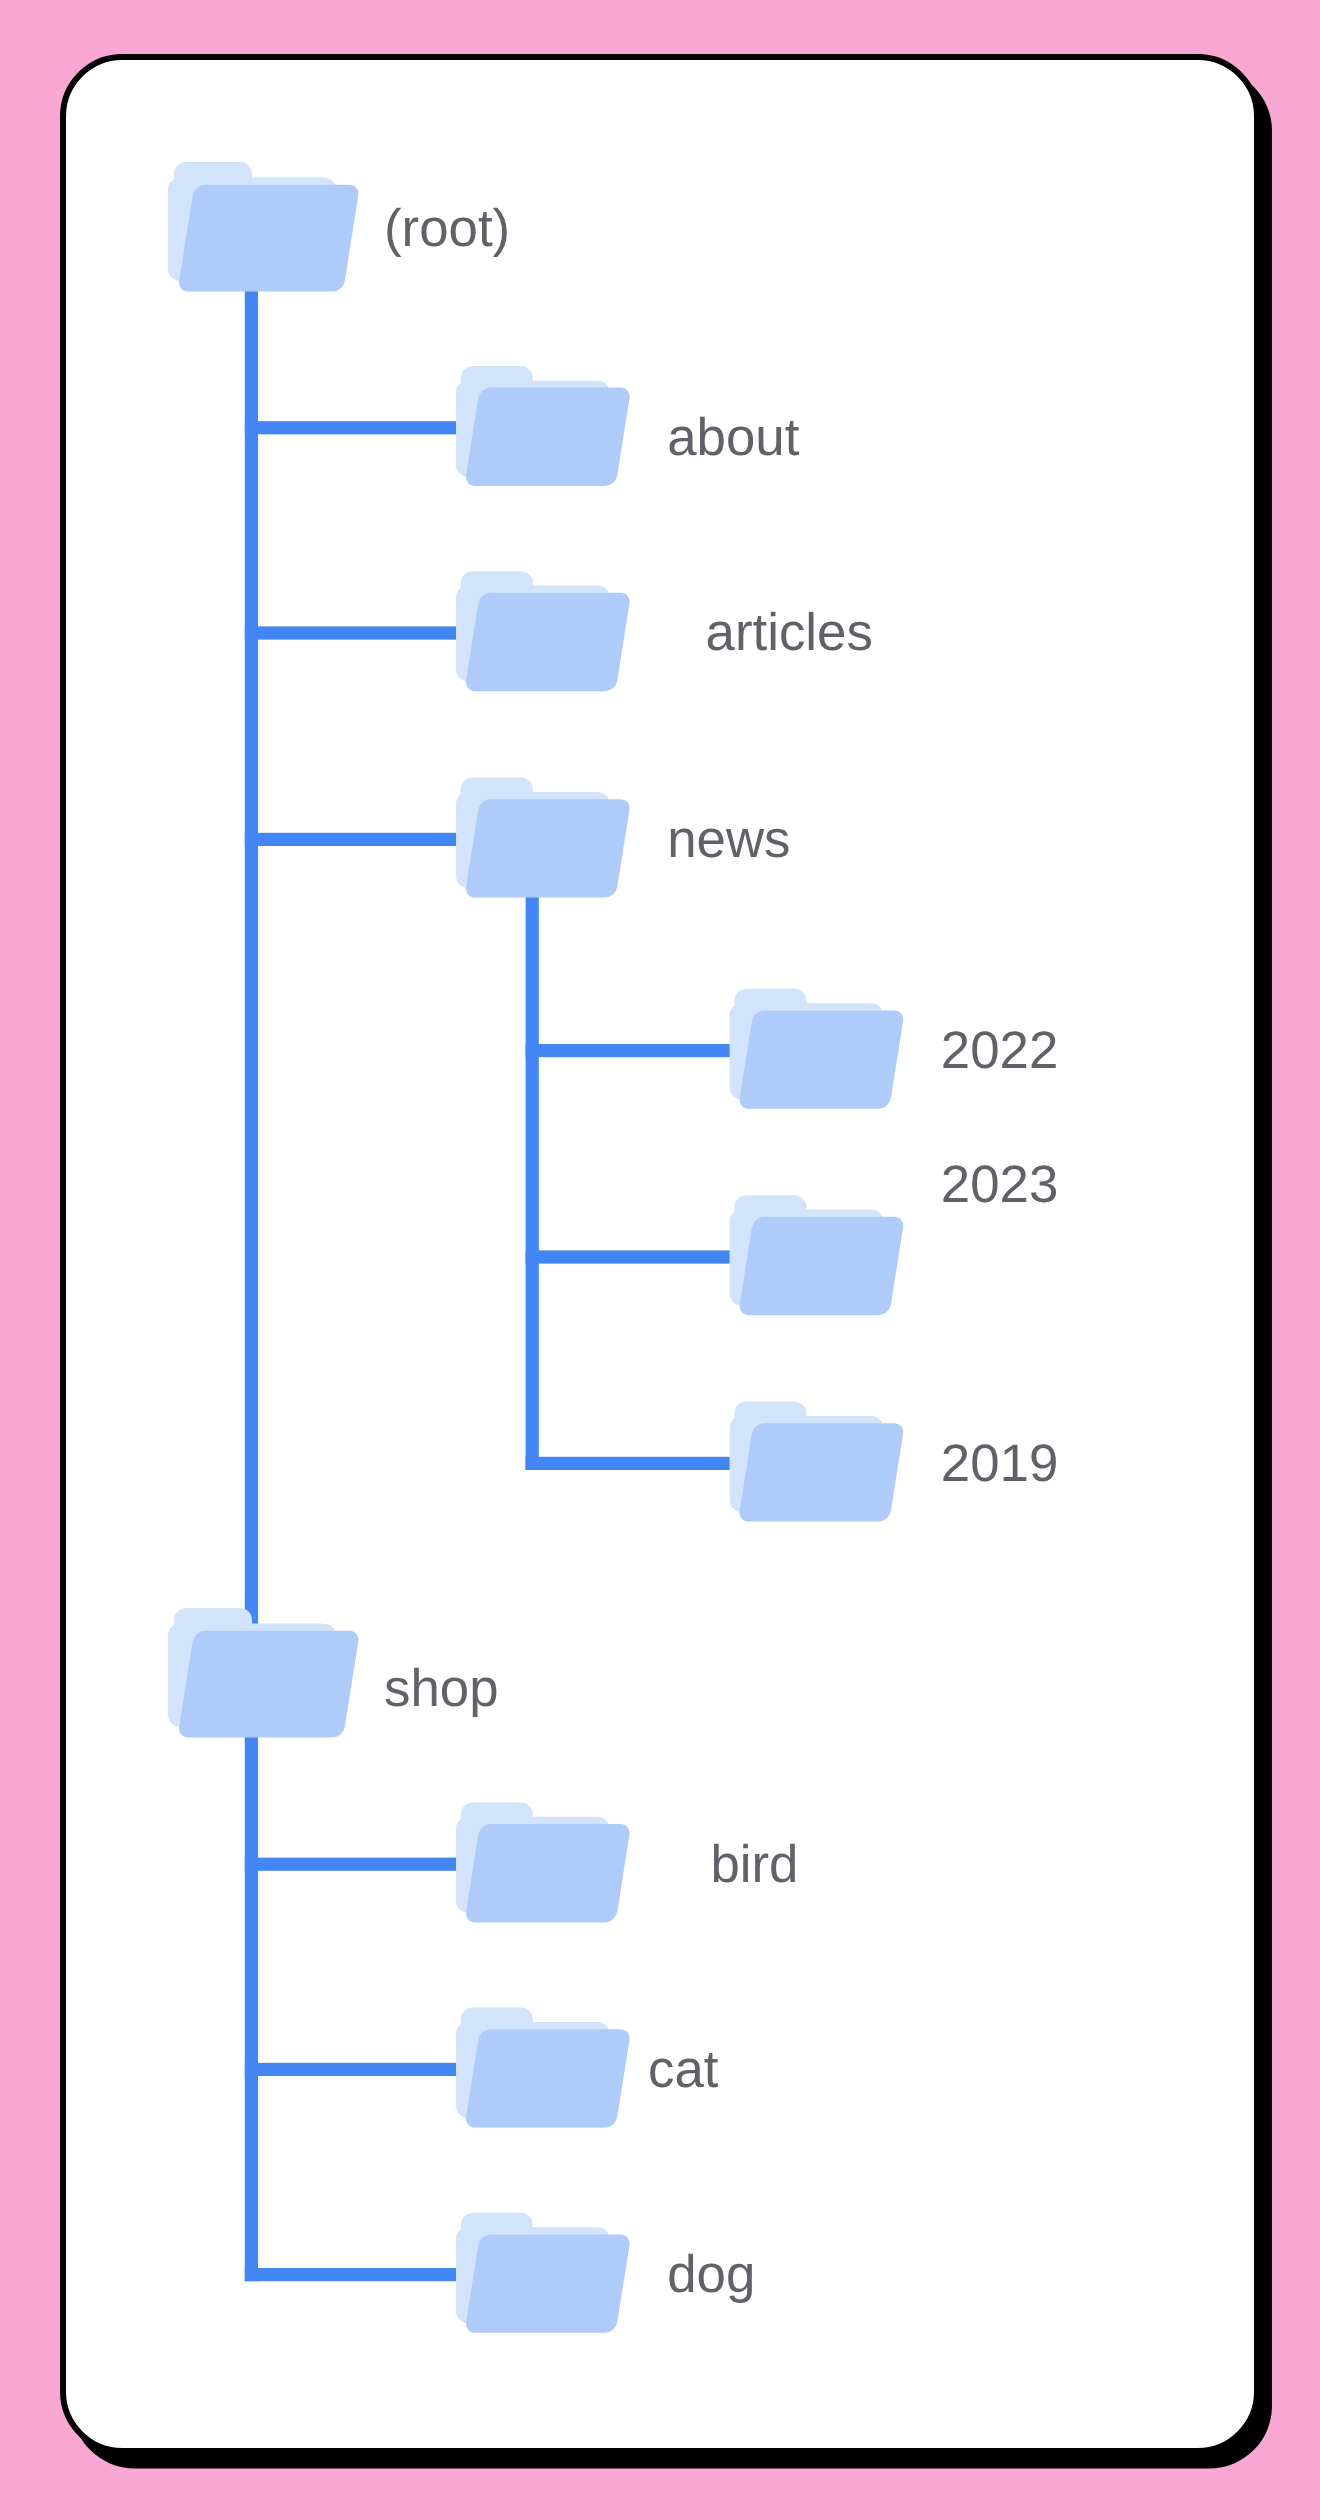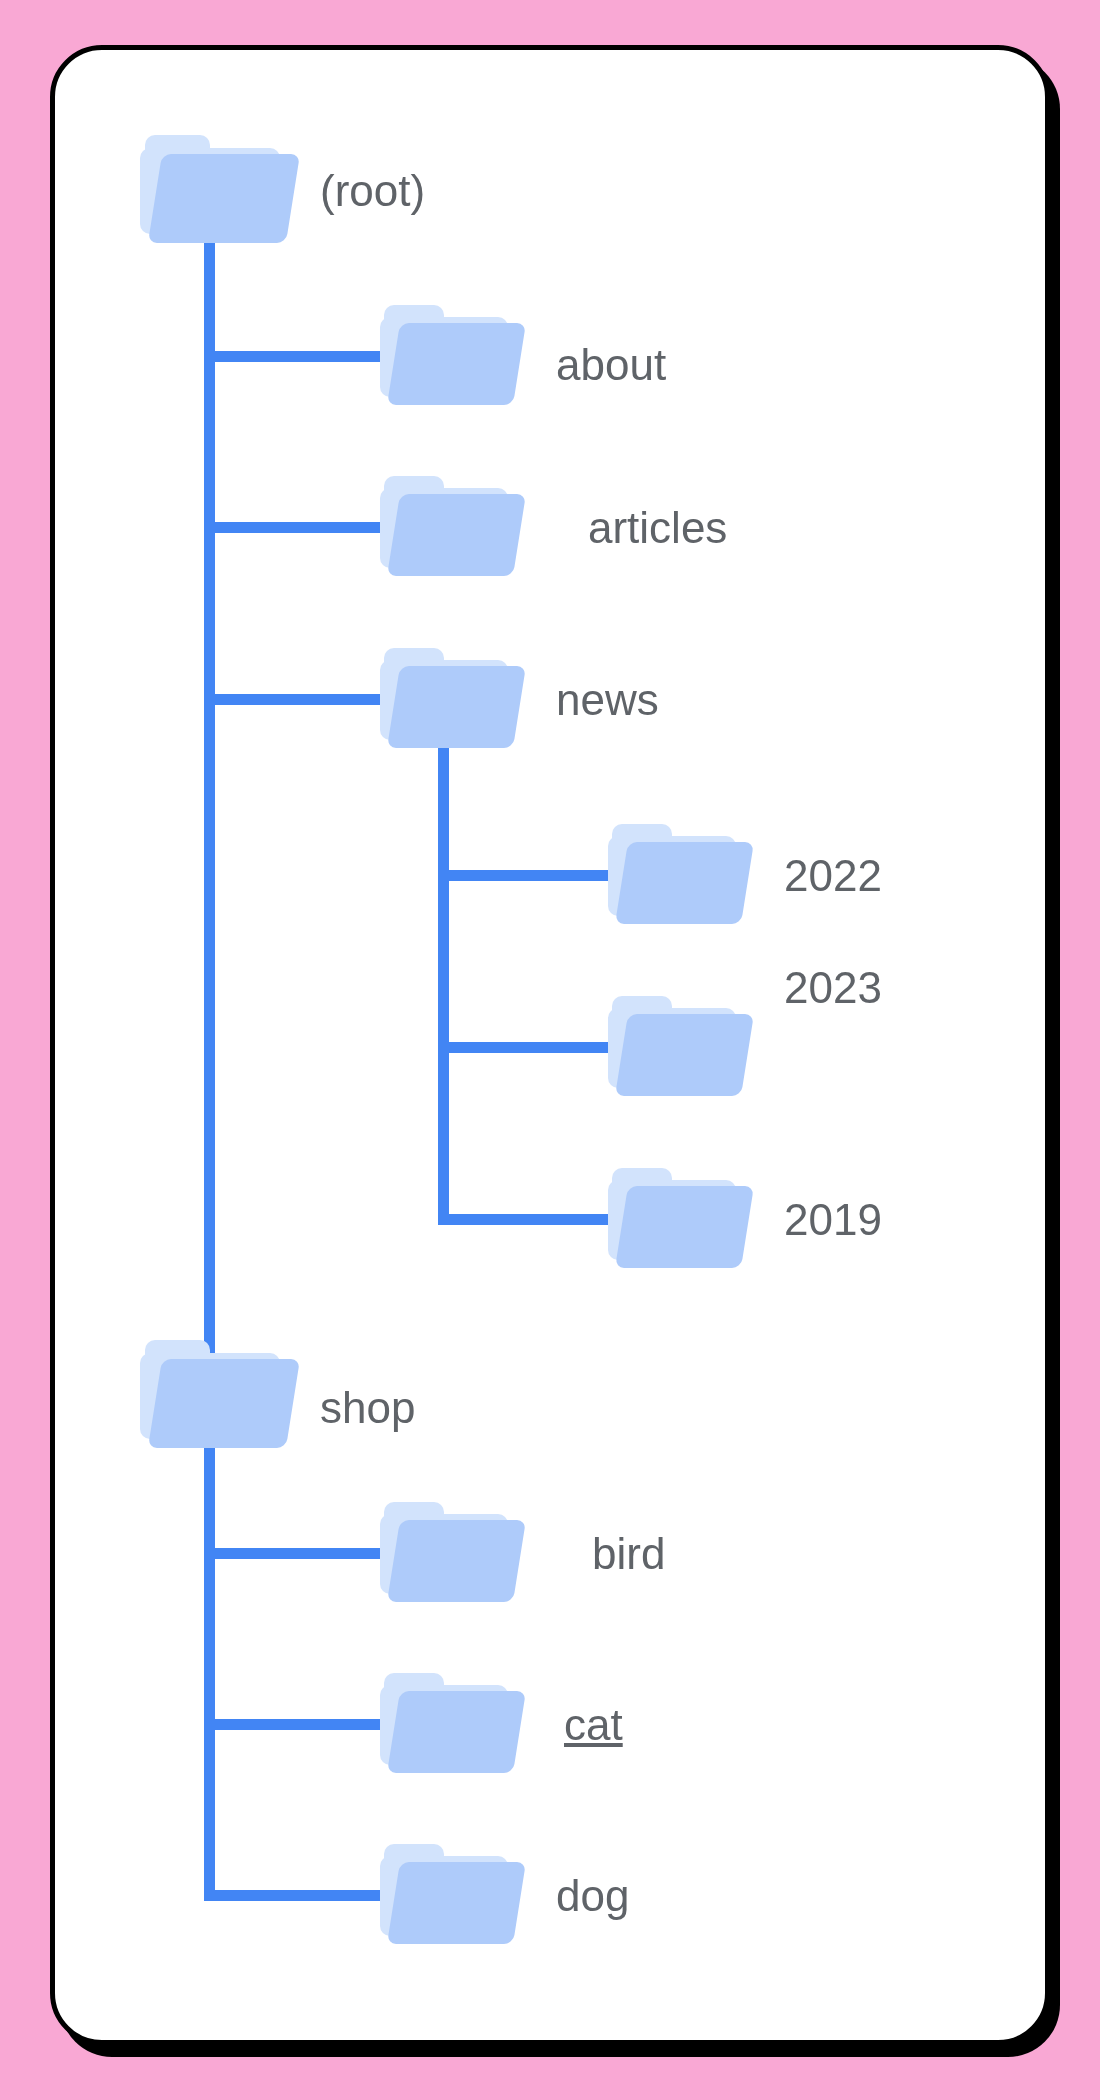--- a/index.html
+++ b/index.html
@@ -141,21 +141,21 @@
       <span class="tab"></span>
       <span class="front"></span>
   </div>
   <div class="node-label" style="left:556px;top:1554px;margin-left:36px;">bird</div>
 
   <div class="folder f-md" style="left:380px;top:1673px;">
     <span class="back"></span>
       <span class="tab"></span>
       <span class="front"></span>
   </div>
-  <div class="node-label" style="left:564px;top:1725px;text-decoration:underline;">cat</div>
+  <div class="node-label" style="left:540px;top:1725px;">cat</div>
 
   <div class="folder f-md" style="left:380px;top:1844px;">
     <span class="back"></span>
       <span class="tab"></span>
       <span class="front"></span>
   </div>
   <div class="node-label" style="left:556px;top:1896px;text-align:center;">dog</div>
 </div>
 
 </body></html>

